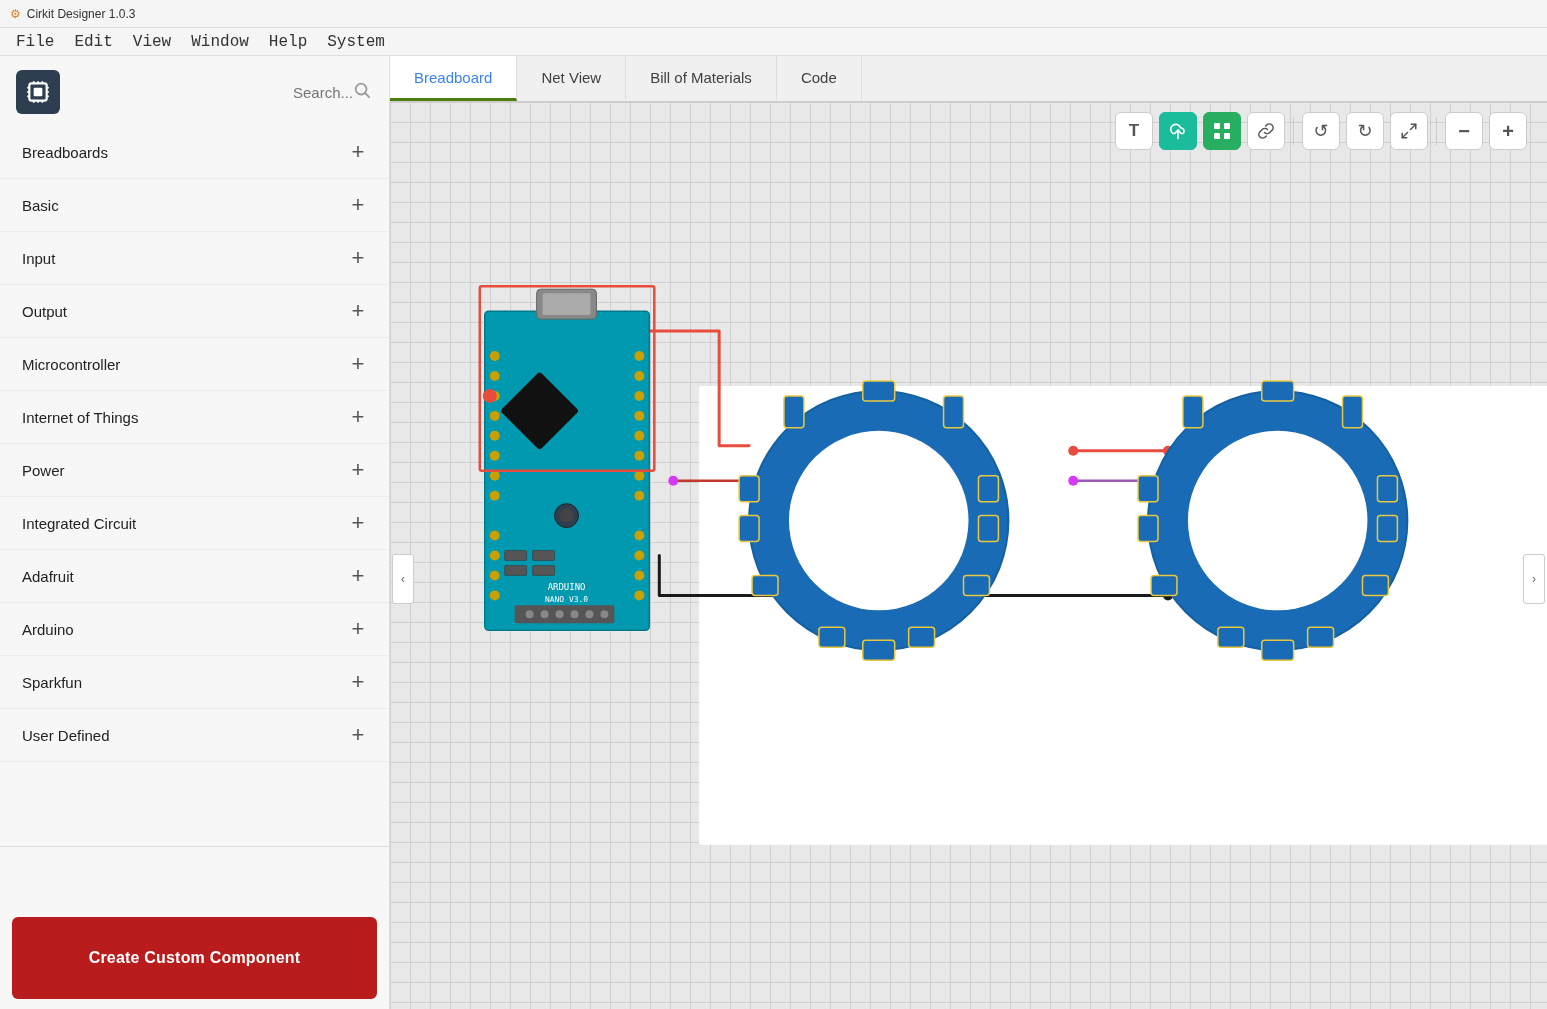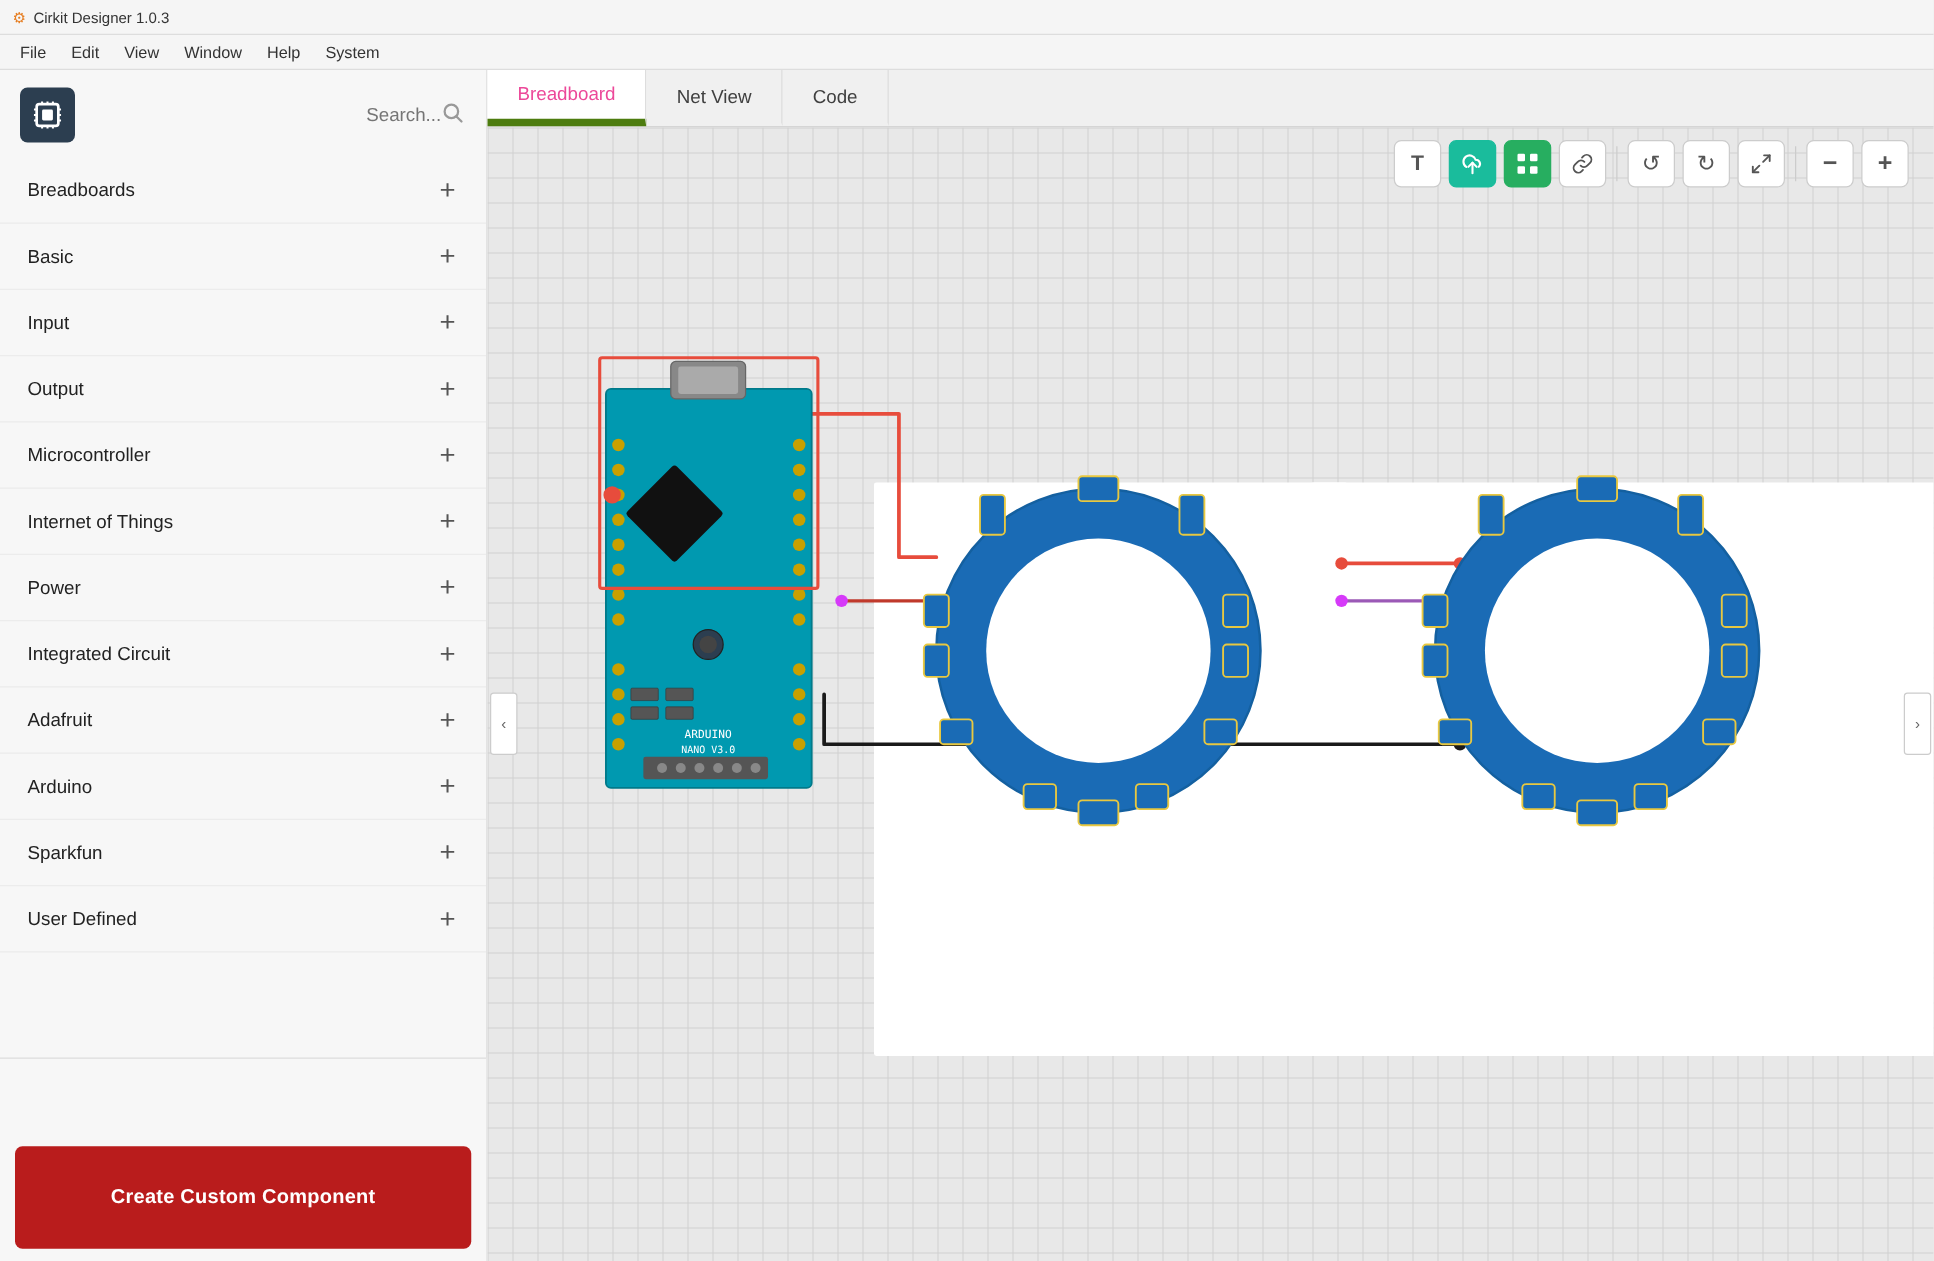--- a/index.html
+++ b/index.html
@@ -22,21 +22,22 @@
     }
 
     
     .menu-bar {
       height: 28px;
       background: #f5f5f5;
       display: flex;
       align-items: center;
       padding: 0 6px;
       border-bottom: 1px solid #ddd;
-      font-size: 13px;
+      font-size: 16px;
+      font-family: Liberation Mono, monospace;
     }
     .menu-item {
       padding: 3px 10px;
       cursor: pointer;
       border-radius: 3px;
       color: #333;
     }
 
     
     .main-layout {
@@ -169,22 +170,22 @@
       align-items: center;
       font-size: 15px;
       cursor: pointer;
       color: #404040;
       border-right: 1px solid #ddd;
       border-bottom: 3px solid transparent;
       white-space: nowrap;
     }
     .tab.active {
       background: white;
-      color: #ec4899;
-      border-bottom: 6px solid #4d7c0f;
+      color: #3b82f6;
+      border-bottom: 3px solid #4d7c0f;
     }
 
     
     .toolbar {
       position: absolute;
       top: 56px;
       right: 20px;
       display: flex;
       align-items: center;
       gap: 6px;
@@ -361,20 +362,21 @@
       <div class="sidebar-blank-area"></div>
       <button class="create-btn">Create Custom Component</button>
     </div>
   </div>
 
   <div class="content-area">
 
     <div class="tab-bar">
       <div class="tab active">Breadboard</div>
       <div class="tab">Net View</div>
+      <div class="tab">Bill of Materials</div>
       <div class="tab">Code</div>
     </div>
 
     <div class="canvas-area" style="margin-top: 46px; position: absolute; top: 0; left: 0; right: 0; bottom: 0;">
       <div class="grid-bg"></div>
 
       <div class="toolbar" style="top: 10px;">
         <button class="toolbar-btn" style="font-weight: bold; font-size: 17px;">T</button>
         <button class="toolbar-btn teal">
           <svg width="20" height="20" viewBox="0 0 24 24" fill="none">

